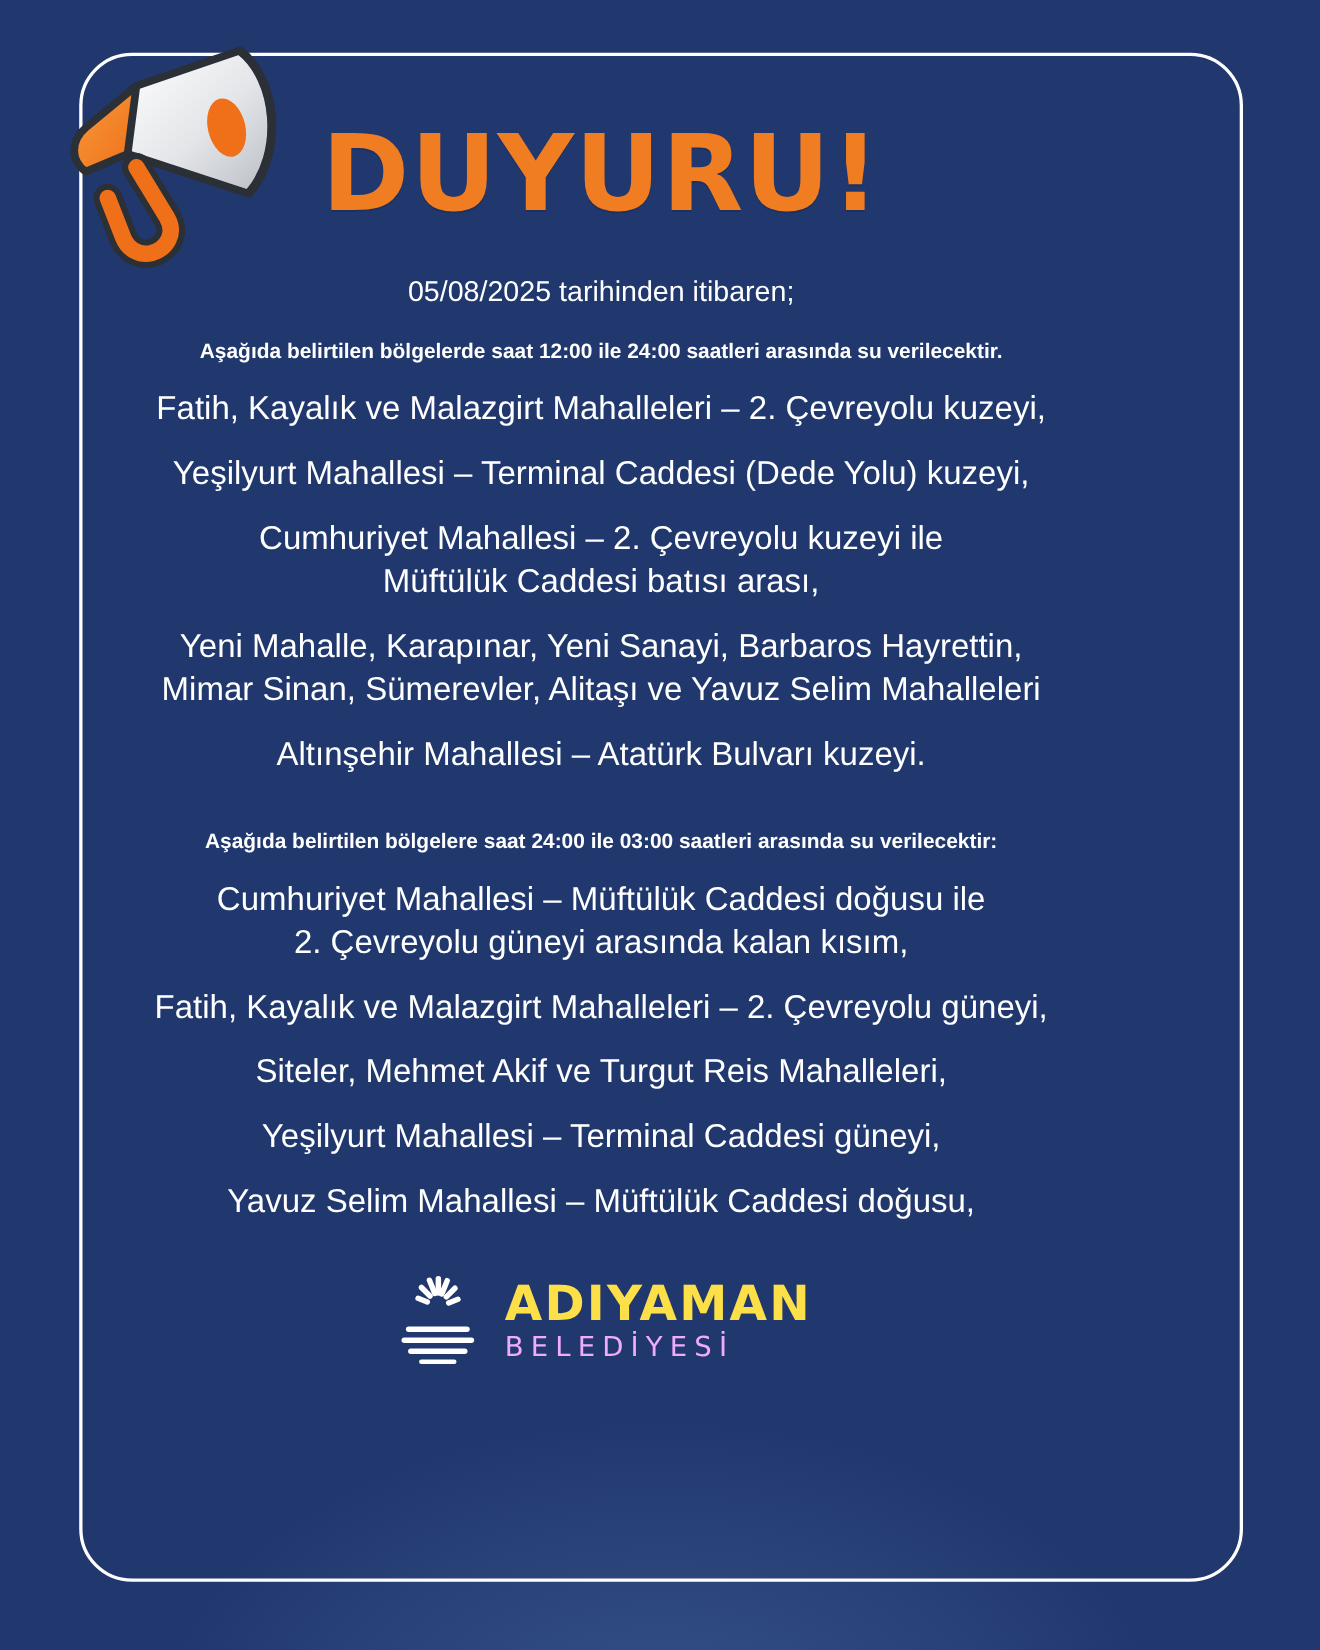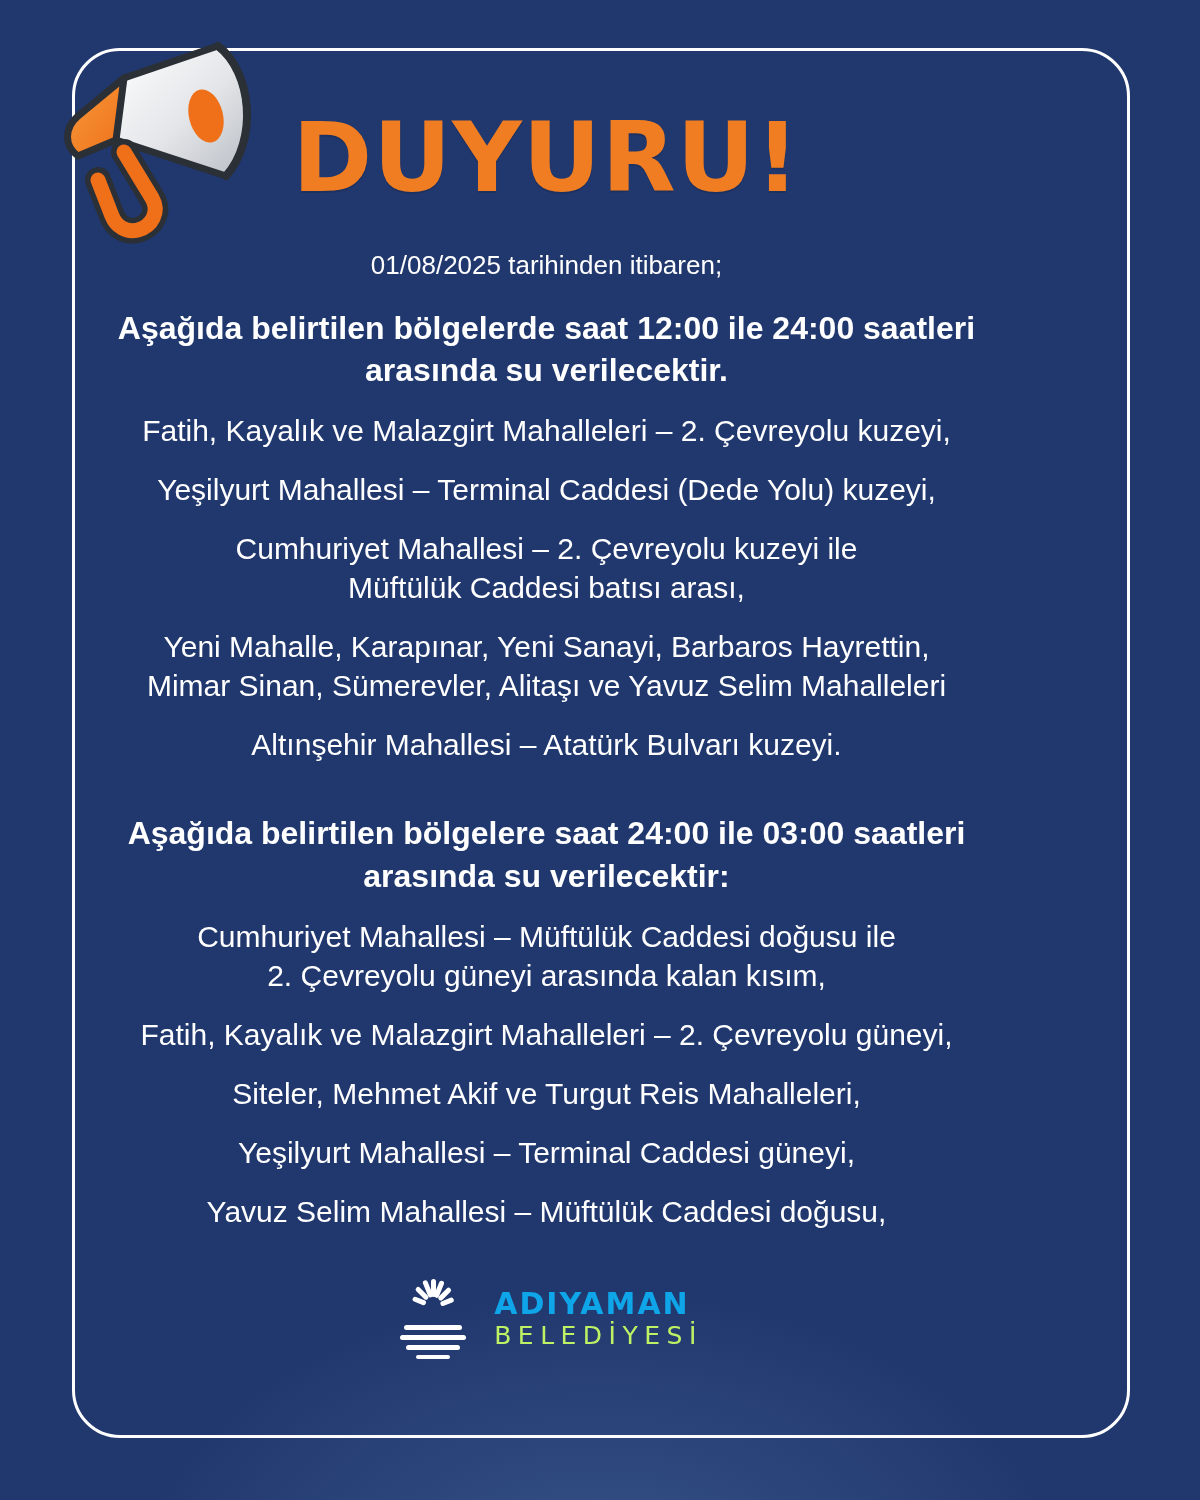--- a/index.html
+++ b/index.html
@@ -80,21 +80,21 @@
 
   .date-line {
     margin-top: 44px;
     font-size: 26px;
     color: #ffffff;
     font-weight: 400;
   }
 
   .section-heading {
     margin-top: 26px;
-    font-size: 32px;
+    font-size: 19px;
     font-weight: bold;
     line-height: 1.32;
     color: #ffffff;
     max-width: 880px;
     margin-left: auto;
     margin-right: auto;
   }
 
   .item {
     margin-top: 20px;
@@ -116,30 +116,30 @@
     align-items: center;
     justify-content: center;
     gap: 18px;
   }
   .logo-mark { width: 86px; height: 80px; }
   .logo-text {
     text-align: left;
     line-height: 1;
   }
   .logo-main {
-    font-size: 30px;
+    font-size: 44px;
     font-weight: bold;
     letter-spacing: 2px;
-    color: #0ea5e9;
+    color: #fde047;
     font-family: "DejaVu Sans", sans-serif;
   }
   .logo-sub {
     font-size: 25px;
     letter-spacing: 6.5px;
-    color: #bef264;
+    color: #f0abfc;
     margin-top: 4px;
     font-family: "DejaVu Sans", sans-serif;
   }
 </style>
 </head>
 <body>
 
 <div class="bg"></div>
 <div class="bg2"></div>
 
@@ -169,21 +169,21 @@
 
     <path d="M104 132 L 132 178 C 140 192, 132 206, 118 210 C 106 213, 96 206, 92 196 L 78 160" fill="none" stroke="#2b2f36" stroke-width="26" stroke-linecap="round" stroke-linejoin="round"></path>
     <path d="M104 132 L 132 178 C 140 192, 132 206, 118 210 C 106 213, 96 206, 92 196 L 78 160" fill="none" stroke="#ef7019" stroke-width="15" stroke-linecap="round" stroke-linejoin="round"></path>
   </svg>
 </div>
 
 <div class="content">
 
   <div class="title">DUYURU!</div>
 
-  <div class="date-line">01/08/2025 tarihinden itibaren;</div>
+  <div class="date-line">05/08/2025 tarihinden itibaren;</div>
 
   <div class="section-heading">Aşağıda belirtilen bölgelerde saat 12:00 ile 24:00 saatleri arasında su verilecektir.</div>
 
   <div class="item">Fatih, Kayalık ve Malazgirt Mahalleleri – 2. Çevreyolu kuzeyi,</div>
   <div class="item">Yeşilyurt Mahallesi – Terminal Caddesi (Dede Yolu) kuzeyi,</div>
   <div class="item" style="max-width:700px;">Cumhuriyet Mahallesi – 2. Çevreyolu kuzeyi ile Müftülük Caddesi batısı arası,</div>
   <div class="item" style="max-width:830px;">Yeni Mahalle, Karapınar, Yeni Sanayi, Barbaros Hayrettin, Mimar Sinan, Sümerevler, Alitaşı ve Yavuz Selim Mahalleleri</div>
   <div class="item">Altınşehir Mahallesi – Atatürk Bulvarı kuzeyi.</div>
 
   <div class="section-heading section2" style="max-width:930px;">Aşağıda belirtilen bölgelere  saat 24:00 ile 03:00 saatleri arasında su verilecektir:</div>

